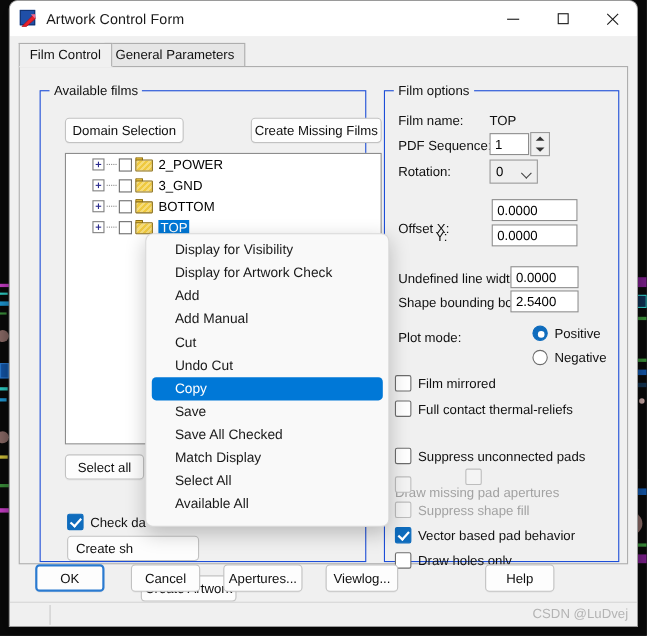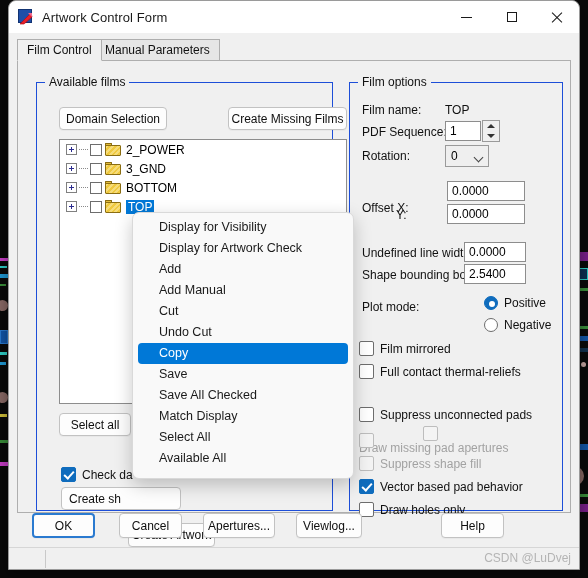--- a/index.html
+++ b/index.html
@@ -144,20 +144,21 @@
     position: absolute; left: 22px; top: 56px;
     width: 288px; height: 265px;
     background: #fff; border: 1px solid #8d8d8d;
     overflow: hidden;
     font-size: 12px;
   }
   .tree-row {
     display: flex; align-items: center;
     height: 19px; padding-left: 6px;
     position: relative;
+    margin-left: 18px;
   }
   .tree-expander {
     width: 11px; height: 11px; flex: none;
     border: 1px solid #808080; background: #fff;
     position: relative; margin-right: 2px;
   }
   .tree-expander:before, .tree-expander:after {
     content:''; position: absolute; background: #2b2b8f;
   }
   .tree-expander:before { left: 2px; top: 4px; width: 5px; height: 1px; }
@@ -394,21 +395,21 @@
     </div>
   </div>
 
   <div id="client">
 
     <div id="tabstrip">
       <div class="tab active" id="tab-film">
         <span>Film Control</span>
       </div>
       <div class="tab" id="tab-general">
-        <span>Manual Parameters</span>
+        <span>General Parameters</span>
       </div>
     </div>
 
     <div id="tabpanel">
 
       <div class="group" id="grp-films">
         <div class="group-title">Available films</div>
 
         <div class="btn" id="btn-domain">
           <span>Domain Selection</span>

